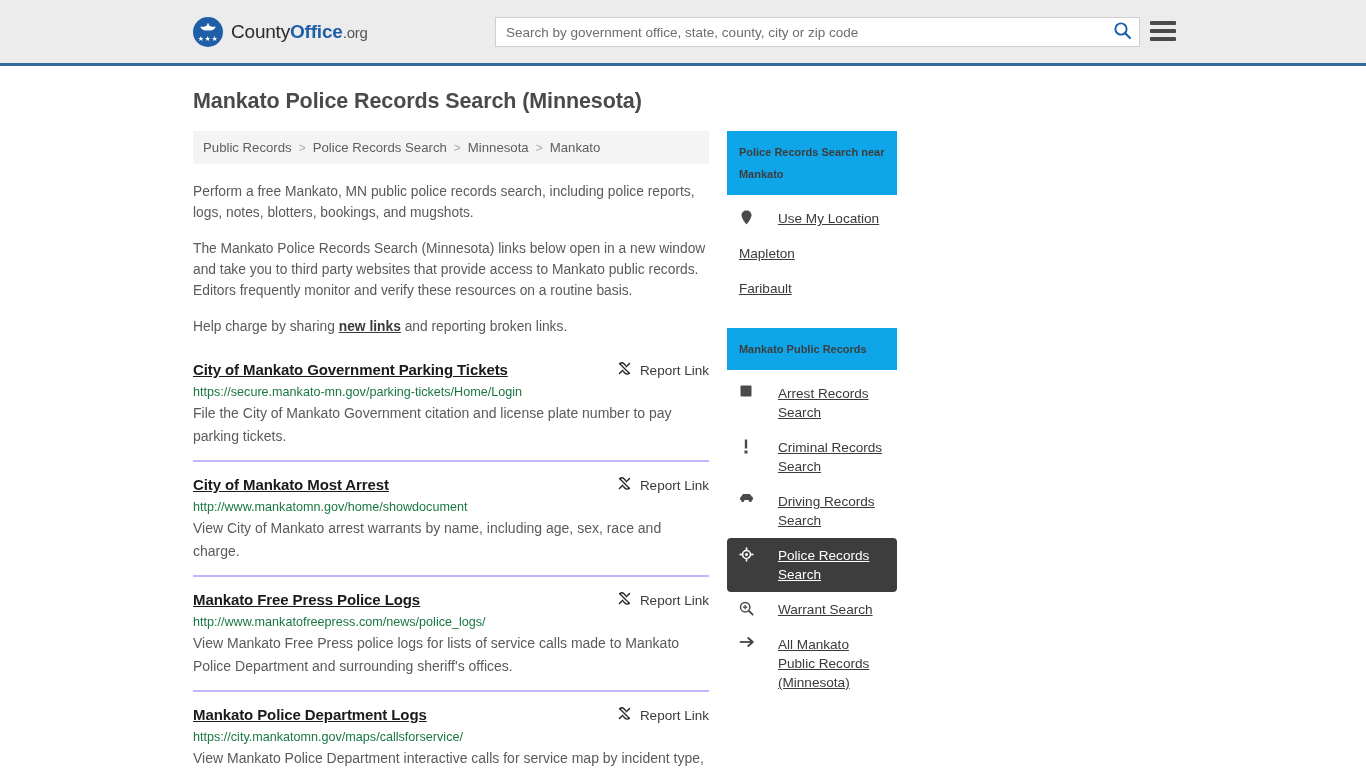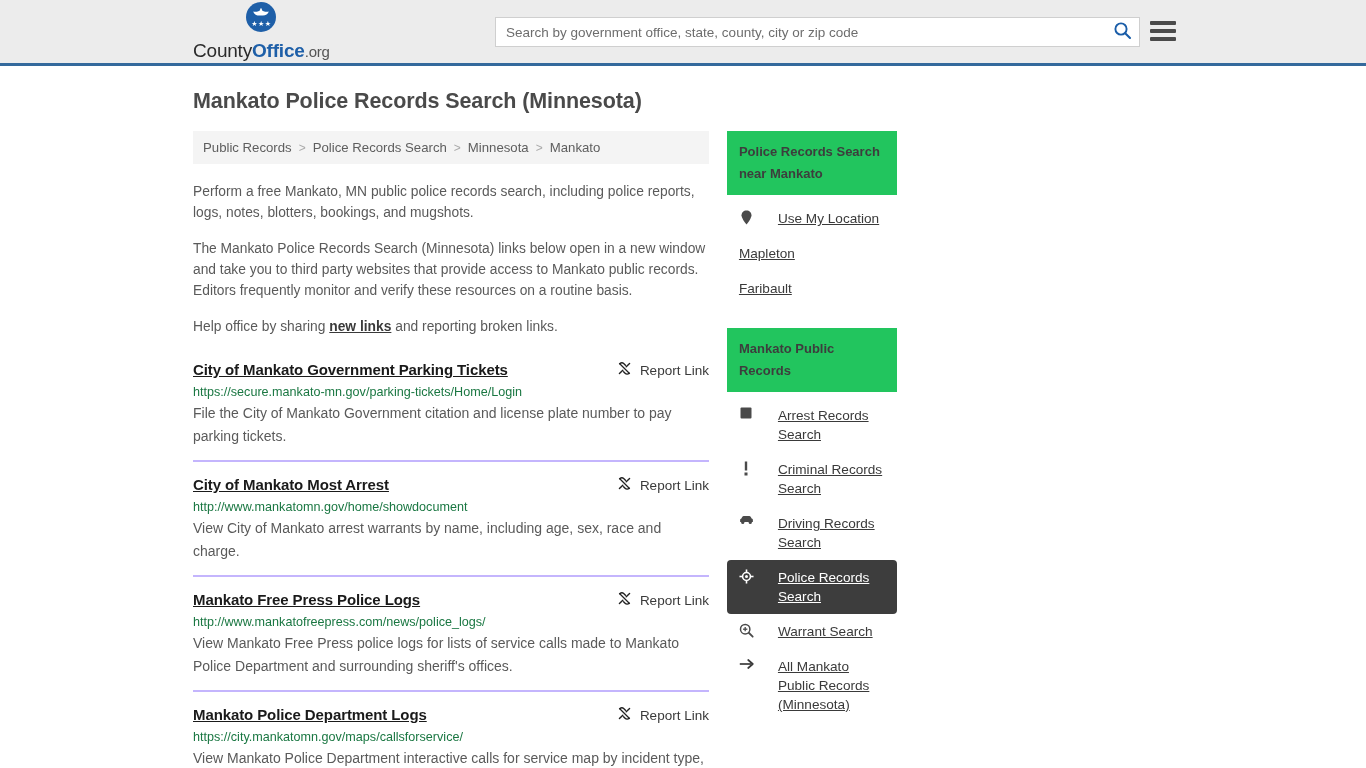--- a/index.html
+++ b/index.html
@@ -21,21 +21,20 @@
     display: flex;
     align-items: center;
     position: relative;
   }
   .brand {
     display: flex;
     align-items: center;
     margin-left: 193px;
     gap: 8px;
     text-decoration: none;
-    flex-direction: column;
   }
   .brand-mark {
     width: 30px; height: 30px;
     border-radius: 50%;
     background: #1e5fa8;
     position: relative;
     flex: 0 0 30px;
     overflow: hidden;
   }
   .brand-mark .wing {
@@ -207,23 +206,23 @@
   .result-desc {
     margin: 3px 0 0 0;
     font-size: 14px;
     line-height: 23px;
     color: #5a5a5a;
   }
 
   
   .card { margin-bottom: 22px; }
   .card-head {
-    background: #22c55e;
+    background: #0ea5e9;
     padding: 10px 12px;
-    font-size: 13px;
+    font-size: 11px;
     font-weight: bold;
     color: #3d3d3d;
     line-height: 22px;
   }
   .card-body { padding: 6px 0 0 0; }
   .side-item {
     display: flex;
     align-items: flex-start;
     gap: 24px;
     padding: 8px 12px;
@@ -300,21 +299,21 @@
         <a href="#">Police Records Search</a>
         <span class="sep">&gt;</span>
         <a href="#">Minnesota</a>
         <span class="sep">&gt;</span>
         <a href="#">Mankato</a>
       </nav>
 
       <div class="intro">
         <p class="first">Perform a free Mankato, MN public police records search, including police reports, logs, notes, blotters, bookings, and mugshots.</p>
         <p>The Mankato Police Records Search (Minnesota) links below open in a new window and take you to third party websites that provide access to Mankato public records. Editors frequently monitor and verify these resources on a routine basis.</p>
-        <p><span>Help office by sharing </span><a class="inline-link" href="#">new links</a><span> and reporting broken links.</span></p>
+        <p><span>Help charge by sharing </span><a class="inline-link" href="#">new links</a><span> and reporting broken links.</span></p>
       </div>
 
       <div class="results">
 
         <div class="result">
           <div class="result-head">
             <a class="result-title" href="#">City of Mankato Government Parking Tickets</a>
             <a class="report-link" href="#">
               <span>
                 <svg width="15" height="15" viewBox="0 0 16 16" xmlns="http://www.w3.org/2000/svg">

